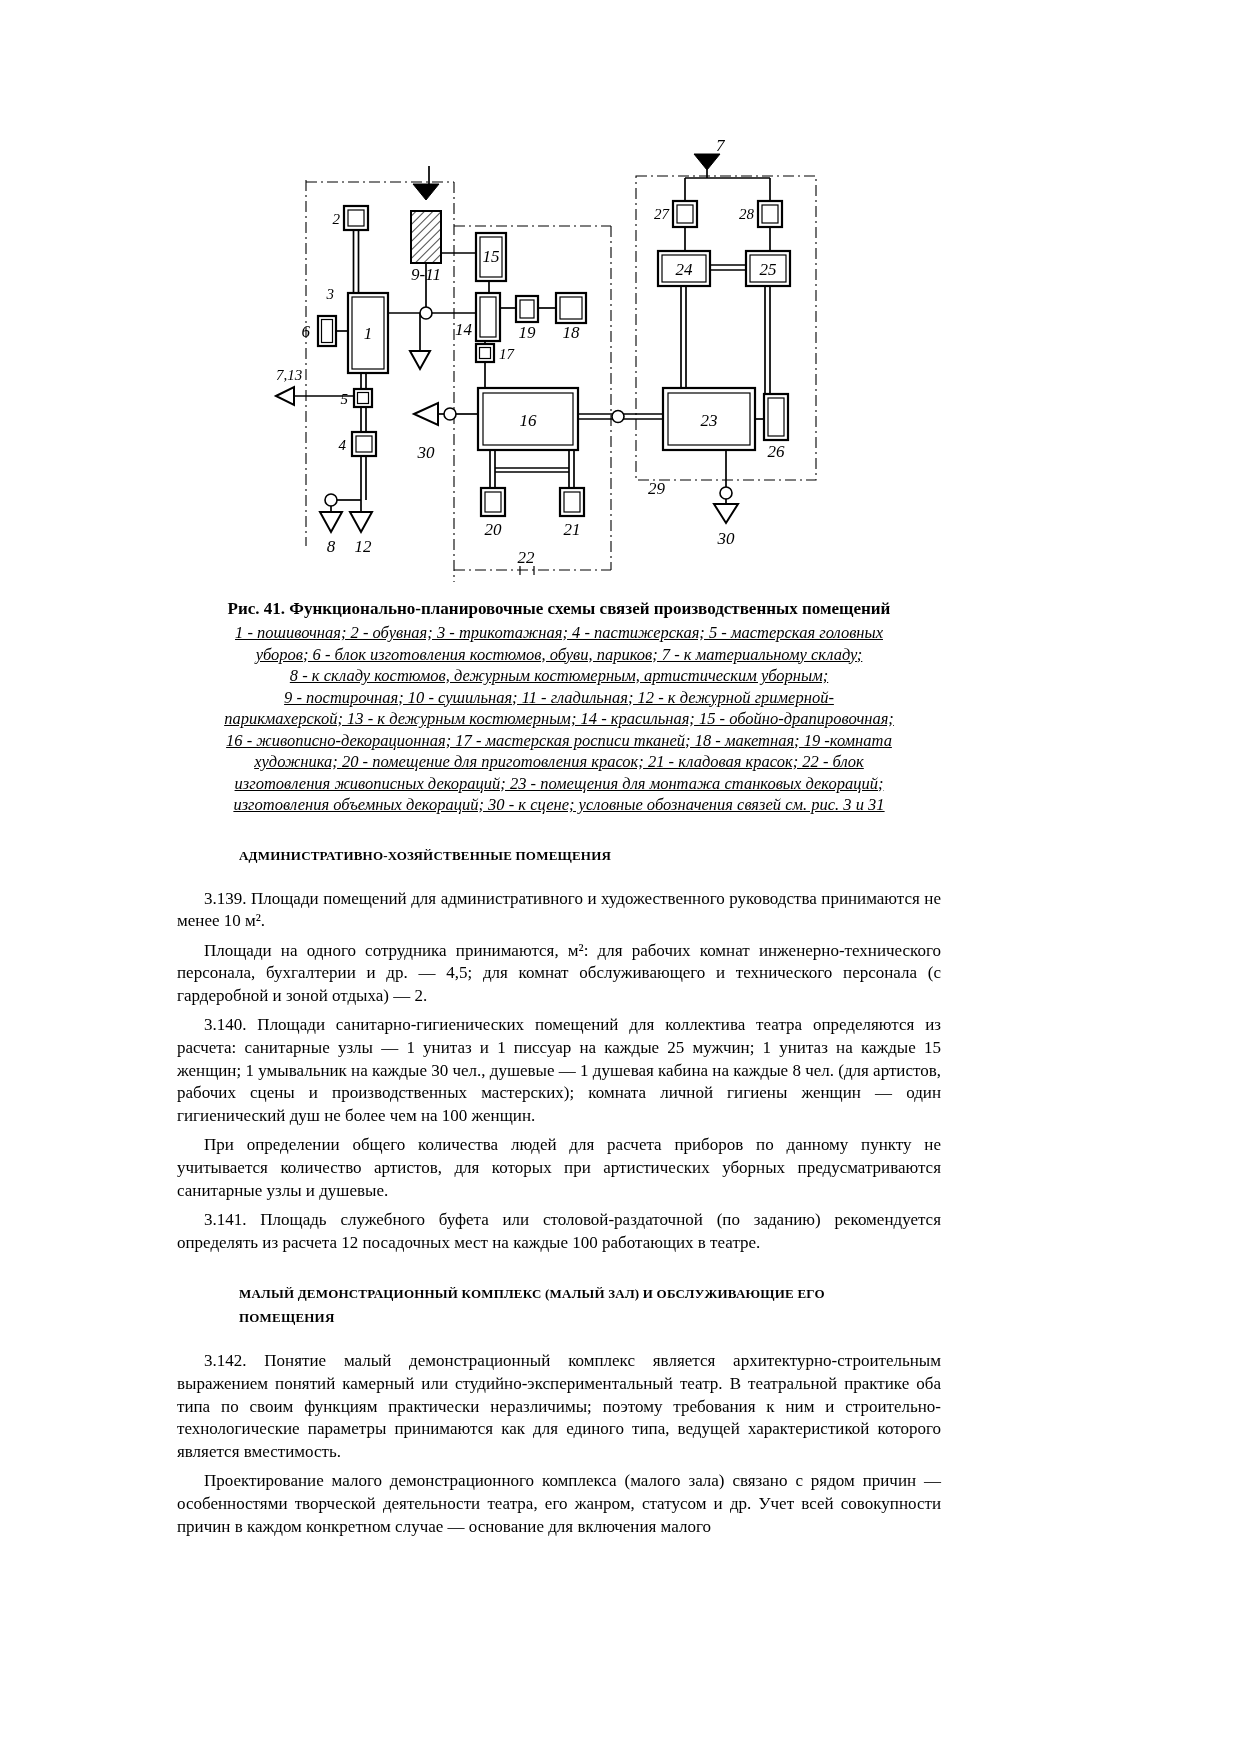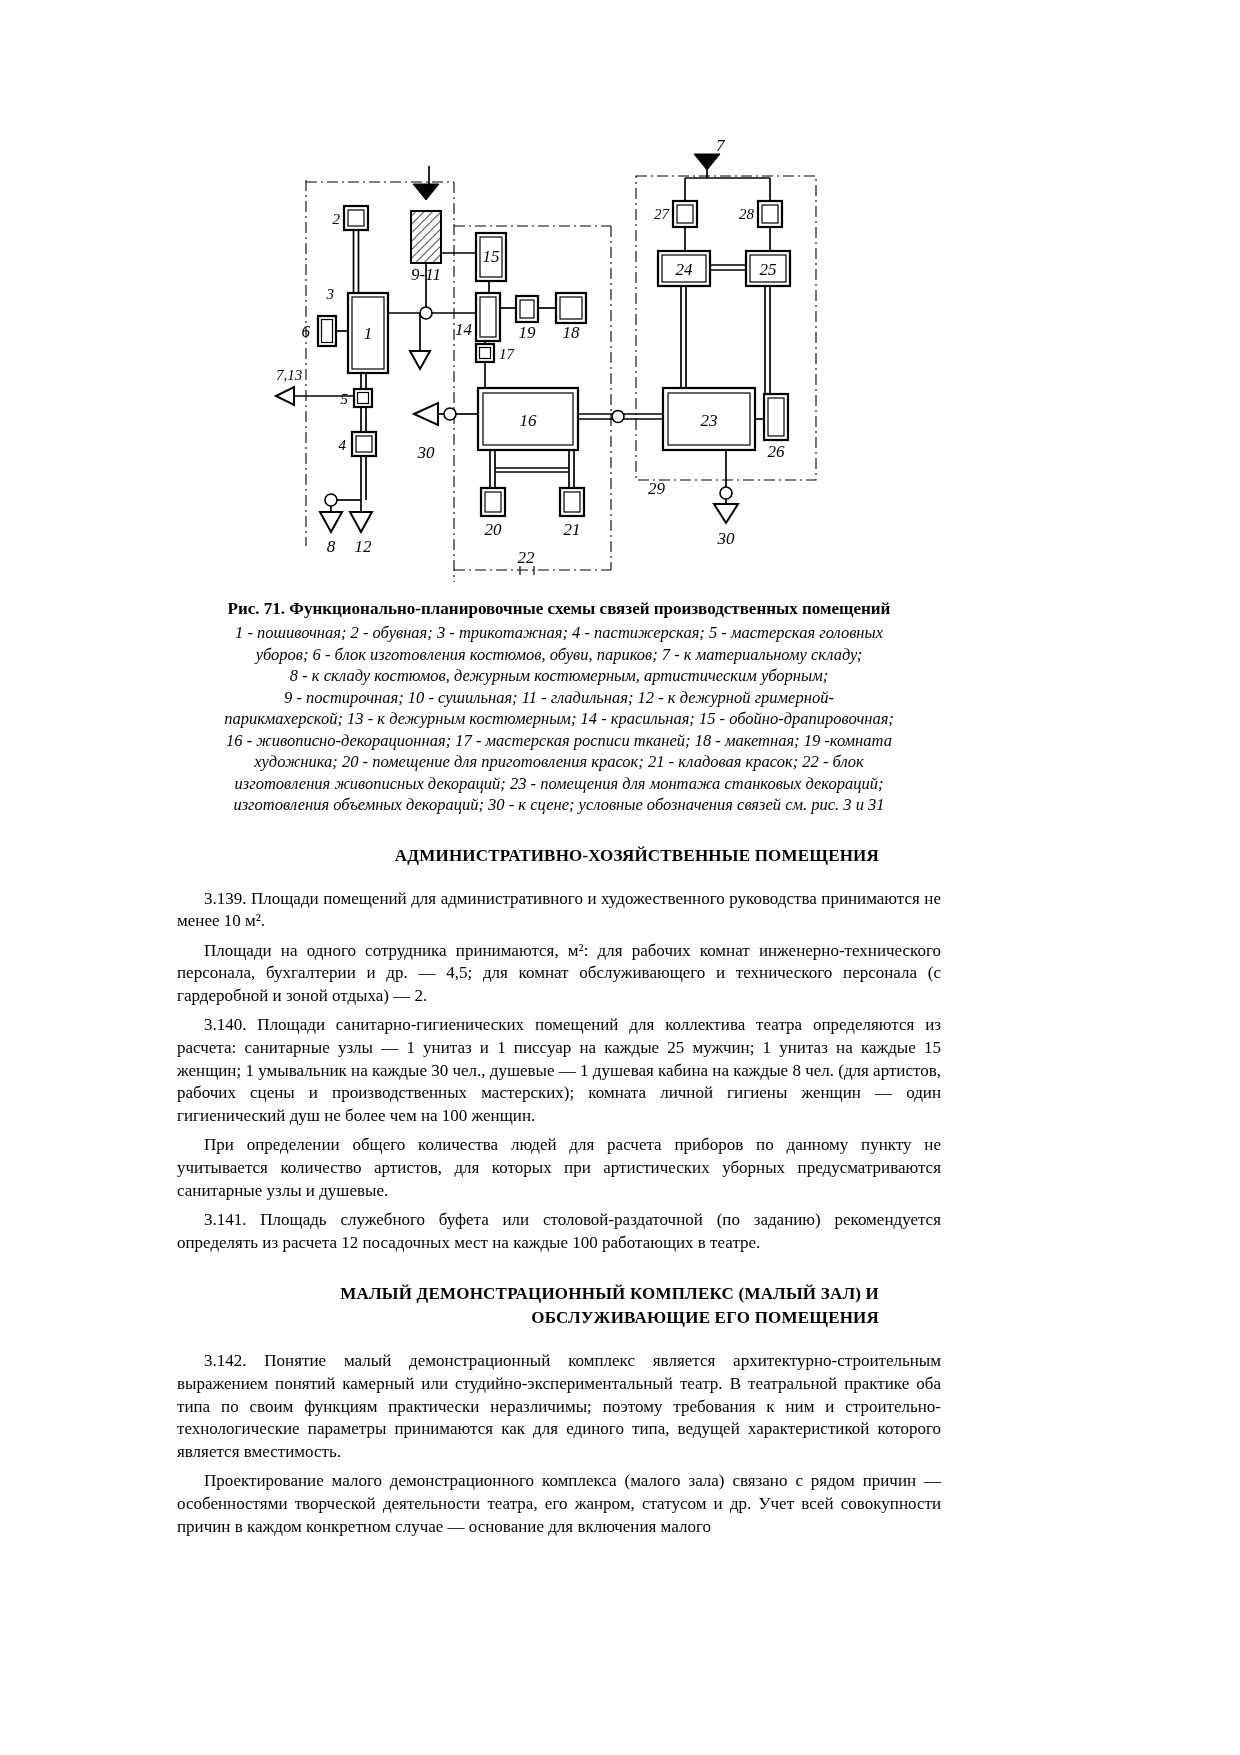--- a/index.html
+++ b/index.html
@@ -3,22 +3,22 @@
 <meta charset="utf-8">
 <style>
   html,body{margin:0;padding:0;background:#ffffff;}
   body{width:1240px;height:1755px;font-family:"Liberation Serif",serif;color:#000;}
   .page{position:relative;width:1240px;height:1755px;overflow:hidden;background:#fff;}
   .content{position:absolute;left:170px;top:0;width:778px;}
   .figure{margin:0;padding-top:138px;}
   .figure svg{display:block;margin-left:98px;}
   .caption{margin-top:10px;text-align:center;font-weight:bold;font-size:17px;line-height:22px;}
   .legend{margin-top:2px;text-align:center;font-style:italic;font-size:16.5px;line-height:21.5px;}
-  .legend-line{white-space:nowrap;}
-  h2.sec{font-size:17px;font-weight:bold;text-align:right;margin:28px auto 20px auto;max-width:640px;line-height:24px;letter-spacing:.2px;}
+  .legend-line{white-space:nowrap;text-decoration:underline;}
+  h2.sec{font-size:13px;font-weight:bold;text-align:left;margin:28px auto 20px auto;max-width:640px;line-height:24px;letter-spacing:.2px;}
   p.body{font-size:17px;line-height:22.6px;text-align:justify;text-indent:27px;margin:7px;}
   
   .db-outer{fill:#fff;stroke:#000;stroke-width:2.2;}
   .db-inner{fill:none;stroke:#000;stroke-width:1.2;}
   .conn{stroke:#000;stroke-width:1.7;fill:none;}
   .conn-thin{stroke:#000;stroke-width:1.2;fill:none;}
   .dashdot{stroke:#000;stroke-width:1.1;fill:none;stroke-dasharray:11 4 2 4;}
   .circ{fill:#fff;stroke:#000;stroke-width:1.6;}
   .tri-open{fill:#fff;stroke:#000;stroke-width:2;}
   .tri-fill{fill:#000;stroke:#000;stroke-width:1;}
@@ -228,21 +228,21 @@
           <text class="dlabel-lg" x="416" y="137" text-anchor="middle">24</text>
           <text class="dlabel-lg" x="500" y="137" text-anchor="middle">25</text>
           <text class="dlabel-lg" x="441" y="288" text-anchor="middle">23</text>
           <text class="dlabel-lg" x="508" y="319" text-anchor="middle">26</text>
           <text class="dlabel-lg" x="380" y="356">29</text>
           <text class="dlabel-lg" x="458" y="406" text-anchor="middle">30</text>
         </g>
       </svg>
 
       <figcaption>
-        <div class="caption">Рис. 71. Функционально-планировочные схемы связей производственных помещений</div>
+        <div class="caption">Рис. 41. Функционально-планировочные схемы связей производственных помещений</div>
         <div class="legend">
           <div class="legend-line">1 - пошивочная; 2 - обувная; 3 - трикотажная; 4 - пастижерская; 5 - мастерская головных</div>
           <div class="legend-line">уборов; 6 - блок изготовления костюмов, обуви, париков; 7 - к материальному складу;</div>
           <div class="legend-line">8 - к складу костюмов, дежурным костюмерным, артистическим уборным;</div>
           <div class="legend-line">9 - постирочная; 10 - сушильная; 11 - гладильная; 12 - к дежурной гримерной-</div>
           <div class="legend-line">парикмахерской; 13 - к дежурным костюмерным; 14 - красильная; 15 - обойно-драпировочная;</div>
           <div class="legend-line">16 - живописно-декорационная; 17 - мастерская росписи тканей; 18 - макетная; 19 -комната</div>
           <div class="legend-line">художника; 20 - помещение для приготовления красок; 21 - кладовая красок; 22 - блок</div>
           <div class="legend-line">изготовления живописных декораций; 23 - помещения для монтажа станковых декораций;</div>
           <div class="legend-line">изготовления объемных декораций; 30 - к сцене; условные обозначения связей см. рис. 3 и 31</div>

